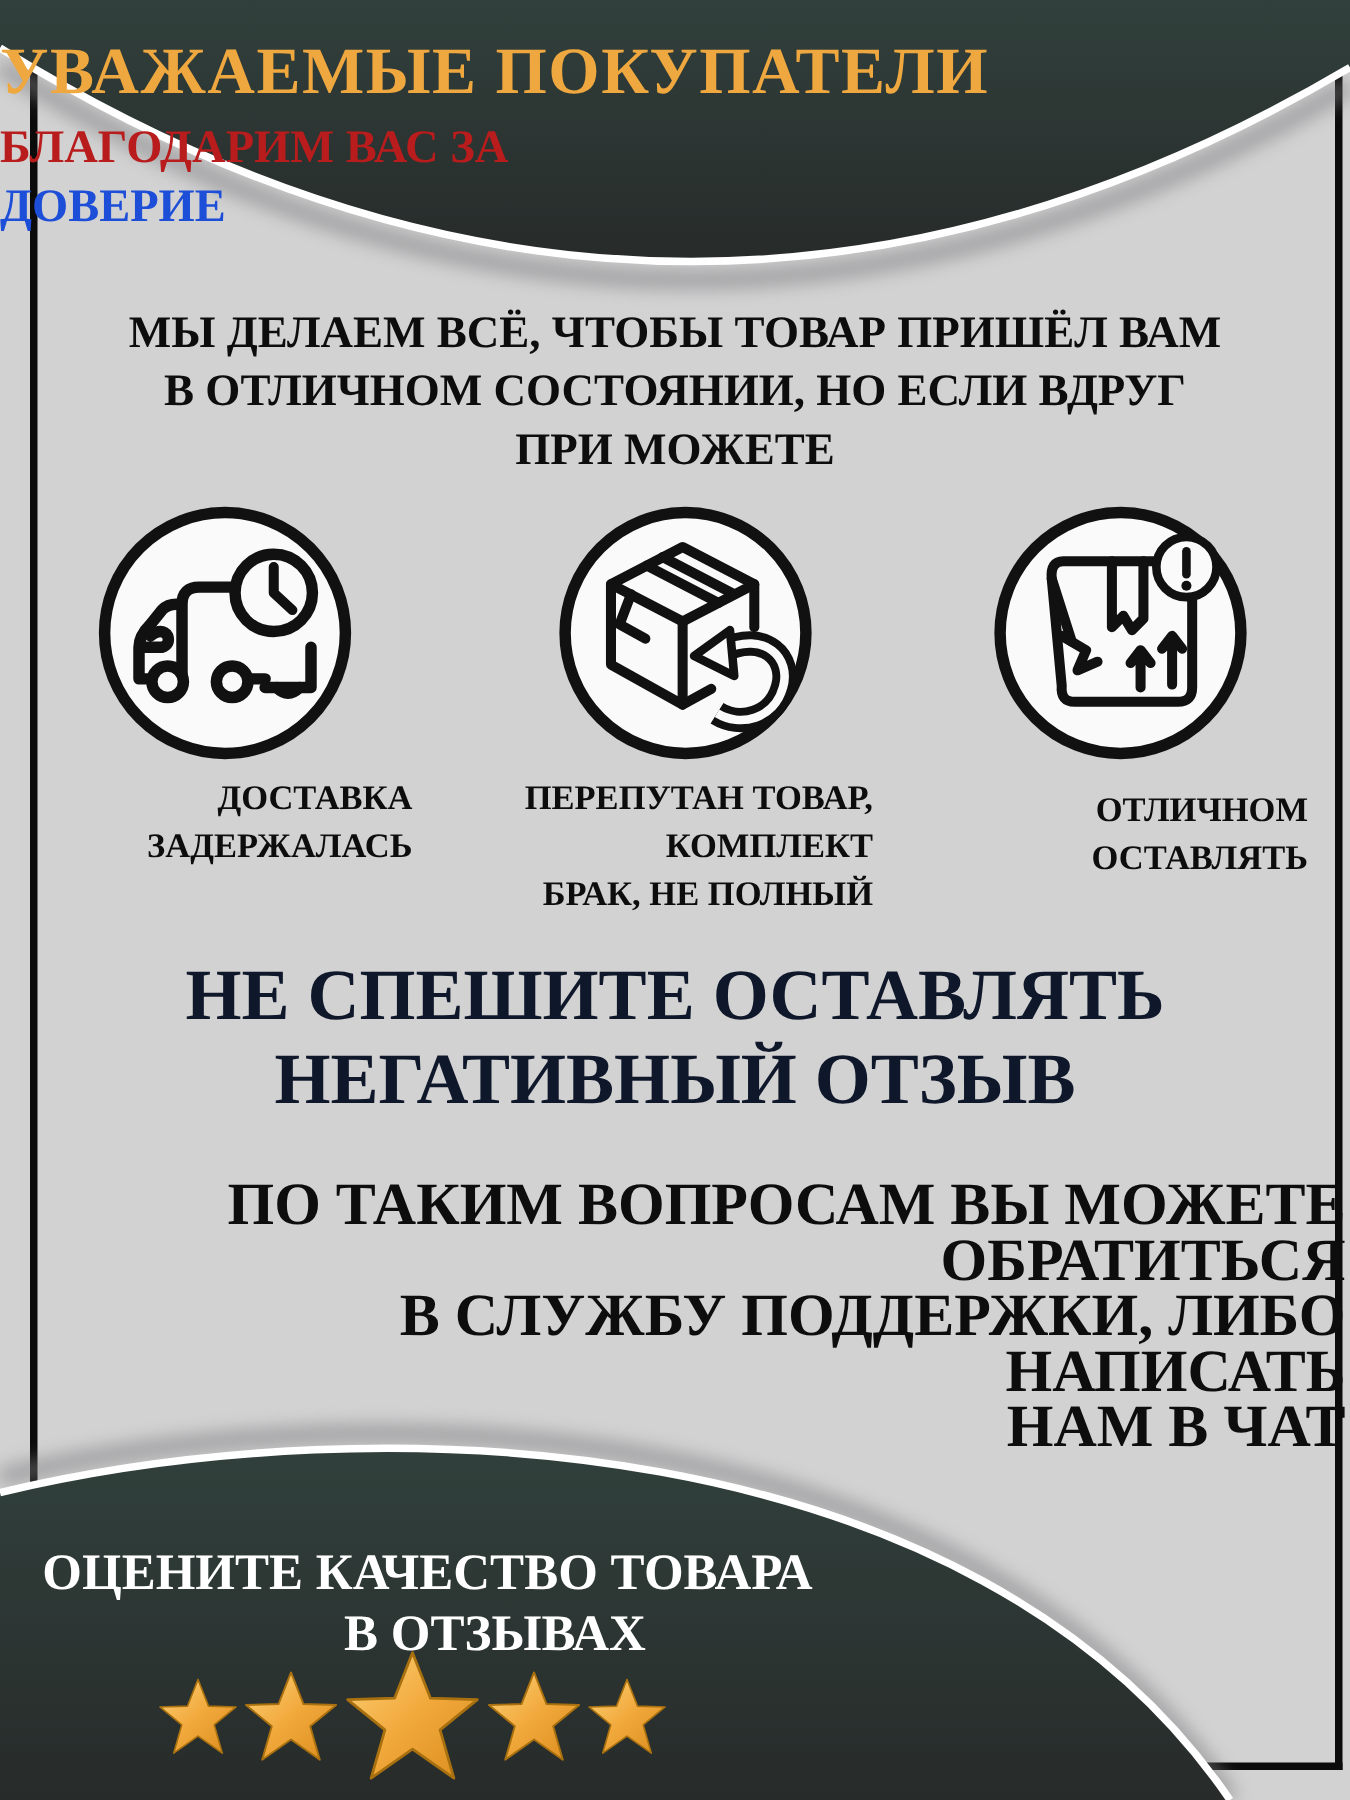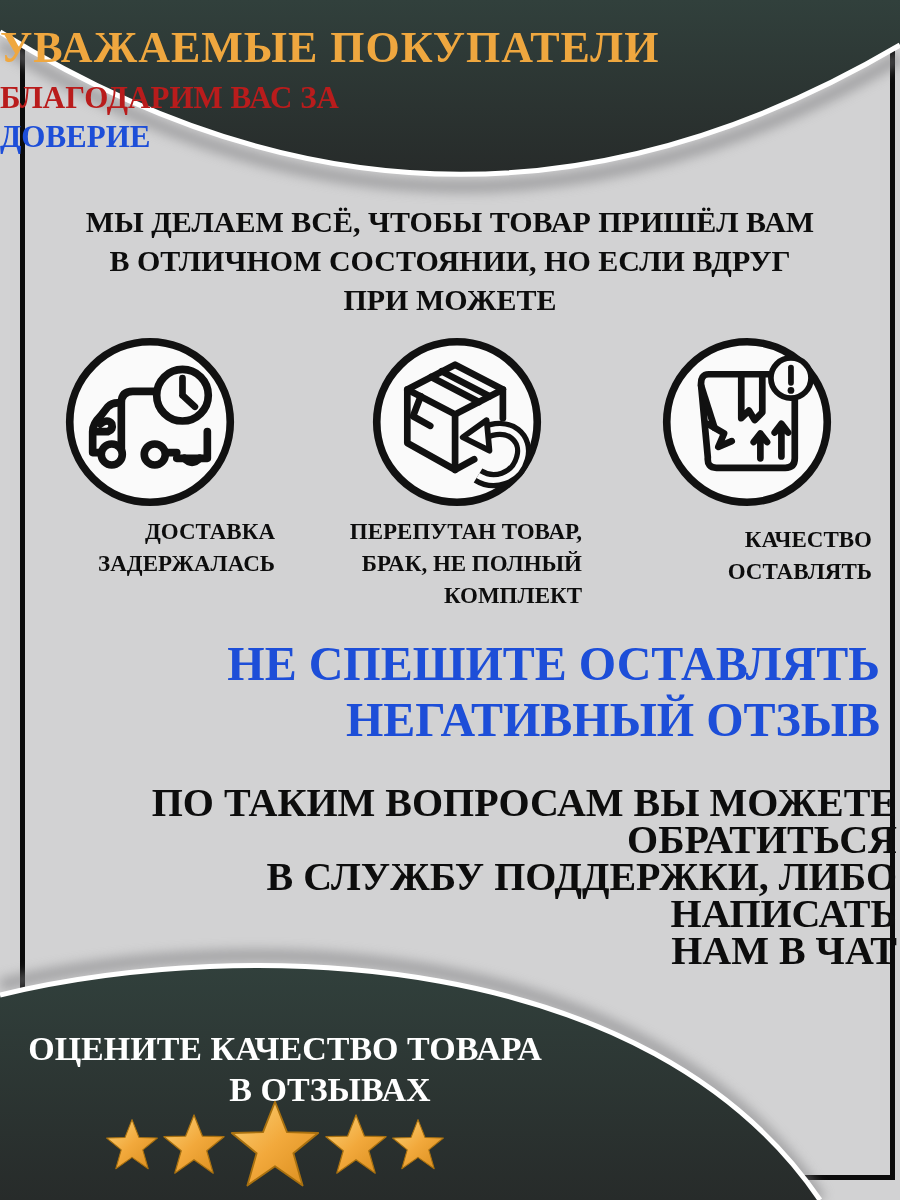--- a/index.html
+++ b/index.html
@@ -28,21 +28,21 @@
   }
   .issue{position:absolute;top:336px;width:250px;z-index:2;text-align:right;}
   .issue .circ{display:block;margin:0 auto;}
   .issue .lbl{margin-top:8px;font-weight:700;font-size:23px;line-height:32px;color:#0d0d0d;}
   #issue1{left:25px;}
   #issue2{left:332px;}
   #issue3{left:622px;}
   #issue3 .lbl{margin-top:16px;}
   .warning{
     position:absolute;top:636px;left:20px;width:860px;z-index:2;
-    text-align:right;font-weight:700;font-size:48px;line-height:56px;color:#1d4ed8;
+    text-align:center;font-weight:700;font-size:48px;line-height:56px;color:#0f172a;
   }
   .support{
     position:absolute;top:784px;left:20px;width:860px;z-index:2;
     text-align:right;font-weight:700;font-size:40px;line-height:37px;color:#0d0d0d;margin-left:17px;
   }
   .foot1{position:absolute;top:1030px;left:15px;width:540px;z-index:4;
     text-align:center;font-weight:700;font-size:34px;color:#ffffff;}
   .foot2{position:absolute;top:1071px;left:80px;width:500px;z-index:4;
     text-align:center;font-weight:700;font-size:34px;color:#ffffff;}
   .stars{
@@ -130,22 +130,22 @@
 
         <path d="M52,63 L44,84 L62,94"></path>
       </g>
 
       <path d="M116,102 C146,88 164,108 158,128 C152,150 128,156 112,146" stroke="#111111" stroke-width="17" fill="none" stroke-linecap="butt"></path>
       <path d="M116,102 C146,88 164,108 158,128 C152,150 128,156 112,146" stroke="#fafafa" stroke-width="6" fill="none" stroke-linecap="butt"></path>
       <polygon points="121,88 96,106 124,120" fill="#fafafa" stroke="#111111" stroke-width="6" stroke-linejoin="round"></polygon>
     </svg>
     <div class="lbl">
       <div>ПЕРЕПУТАН ТОВАР,</div>
+      <div>КОМПЛЕКТ</div>
       <div>БРАК, НЕ ПОЛНЫЙ</div>
-      <div>КОМПЛЕКТ</div>
 
     </div>
   </div>
 
   <div class="issue" id="issue3">
     <svg class="circ" width="172" height="172" viewBox="0 0 180 180">
       <circle cx="90" cy="90" r="84" fill="#fafafa" stroke="#111111" stroke-width="8"></circle>
       <g stroke="#111111" stroke-width="7" fill="none" stroke-linejoin="round" stroke-linecap="round">
 
         <path d="M50,40 H130 Q140,40 140,50 V128 Q140,138 130,138 H58 Q48,138 49,127 L42,52 Q41,40 50,40 Z"></path>
@@ -157,21 +157,21 @@
 
         <path d="M104,128 V104 M97,111 L104,102 L111,111"></path>
         <path d="M126,126 V94 M119,101 L126,92 L133,101"></path>
       </g>
 
       <circle cx="136" cy="44" r="21" fill="#fafafa" stroke="#111111" stroke-width="6"></circle>
       <path d="M136,33 V49" stroke="#111111" stroke-width="6" stroke-linecap="round" fill="none"></path>
       <circle cx="136" cy="57" r="3.5" fill="#111111"></circle>
     </svg>
     <div class="lbl">
-      <div>КАЧЕСТВО</div>
+      <div>ОТЛИЧНОМ</div>
       <div>ОСТАВЛЯТЬ</div>
     </div>
   </div>
 
   <div class="warning">
     <div>НЕ СПЕШИТЕ ОСТАВЛЯТЬ</div>
     <div>НЕГАТИВНЫЙ ОТЗЫВ</div>
   </div>
 
   <div class="support">

